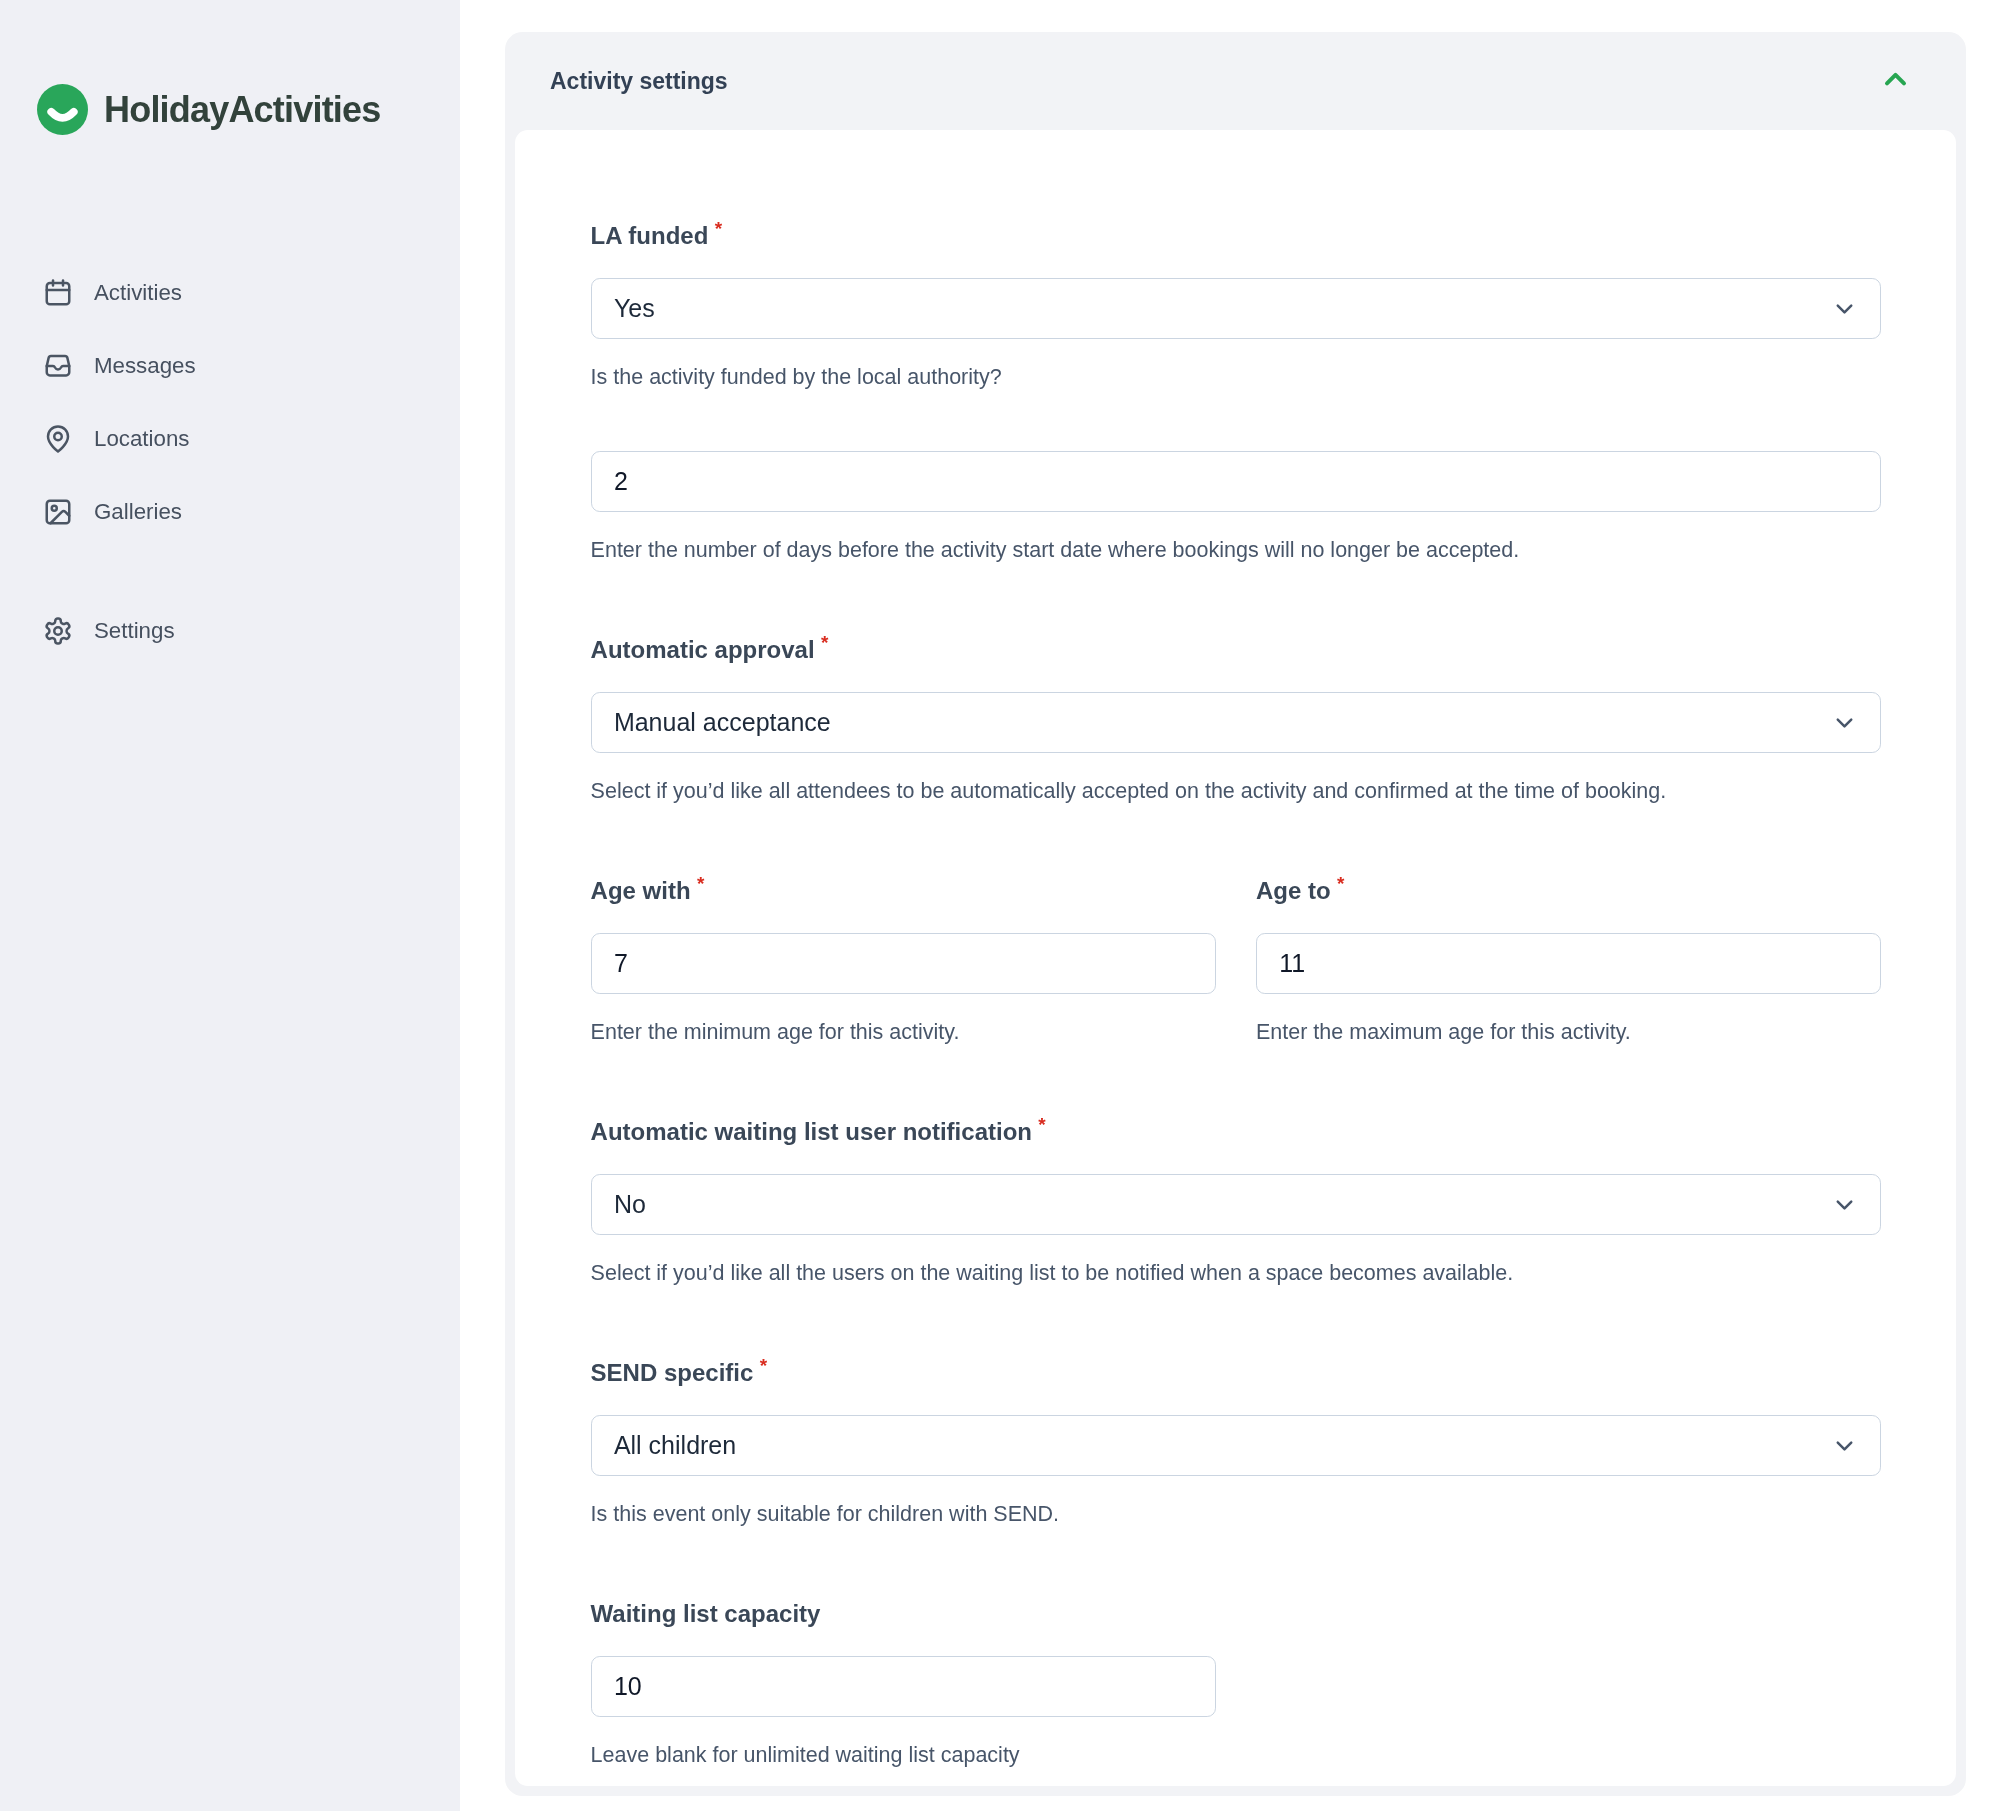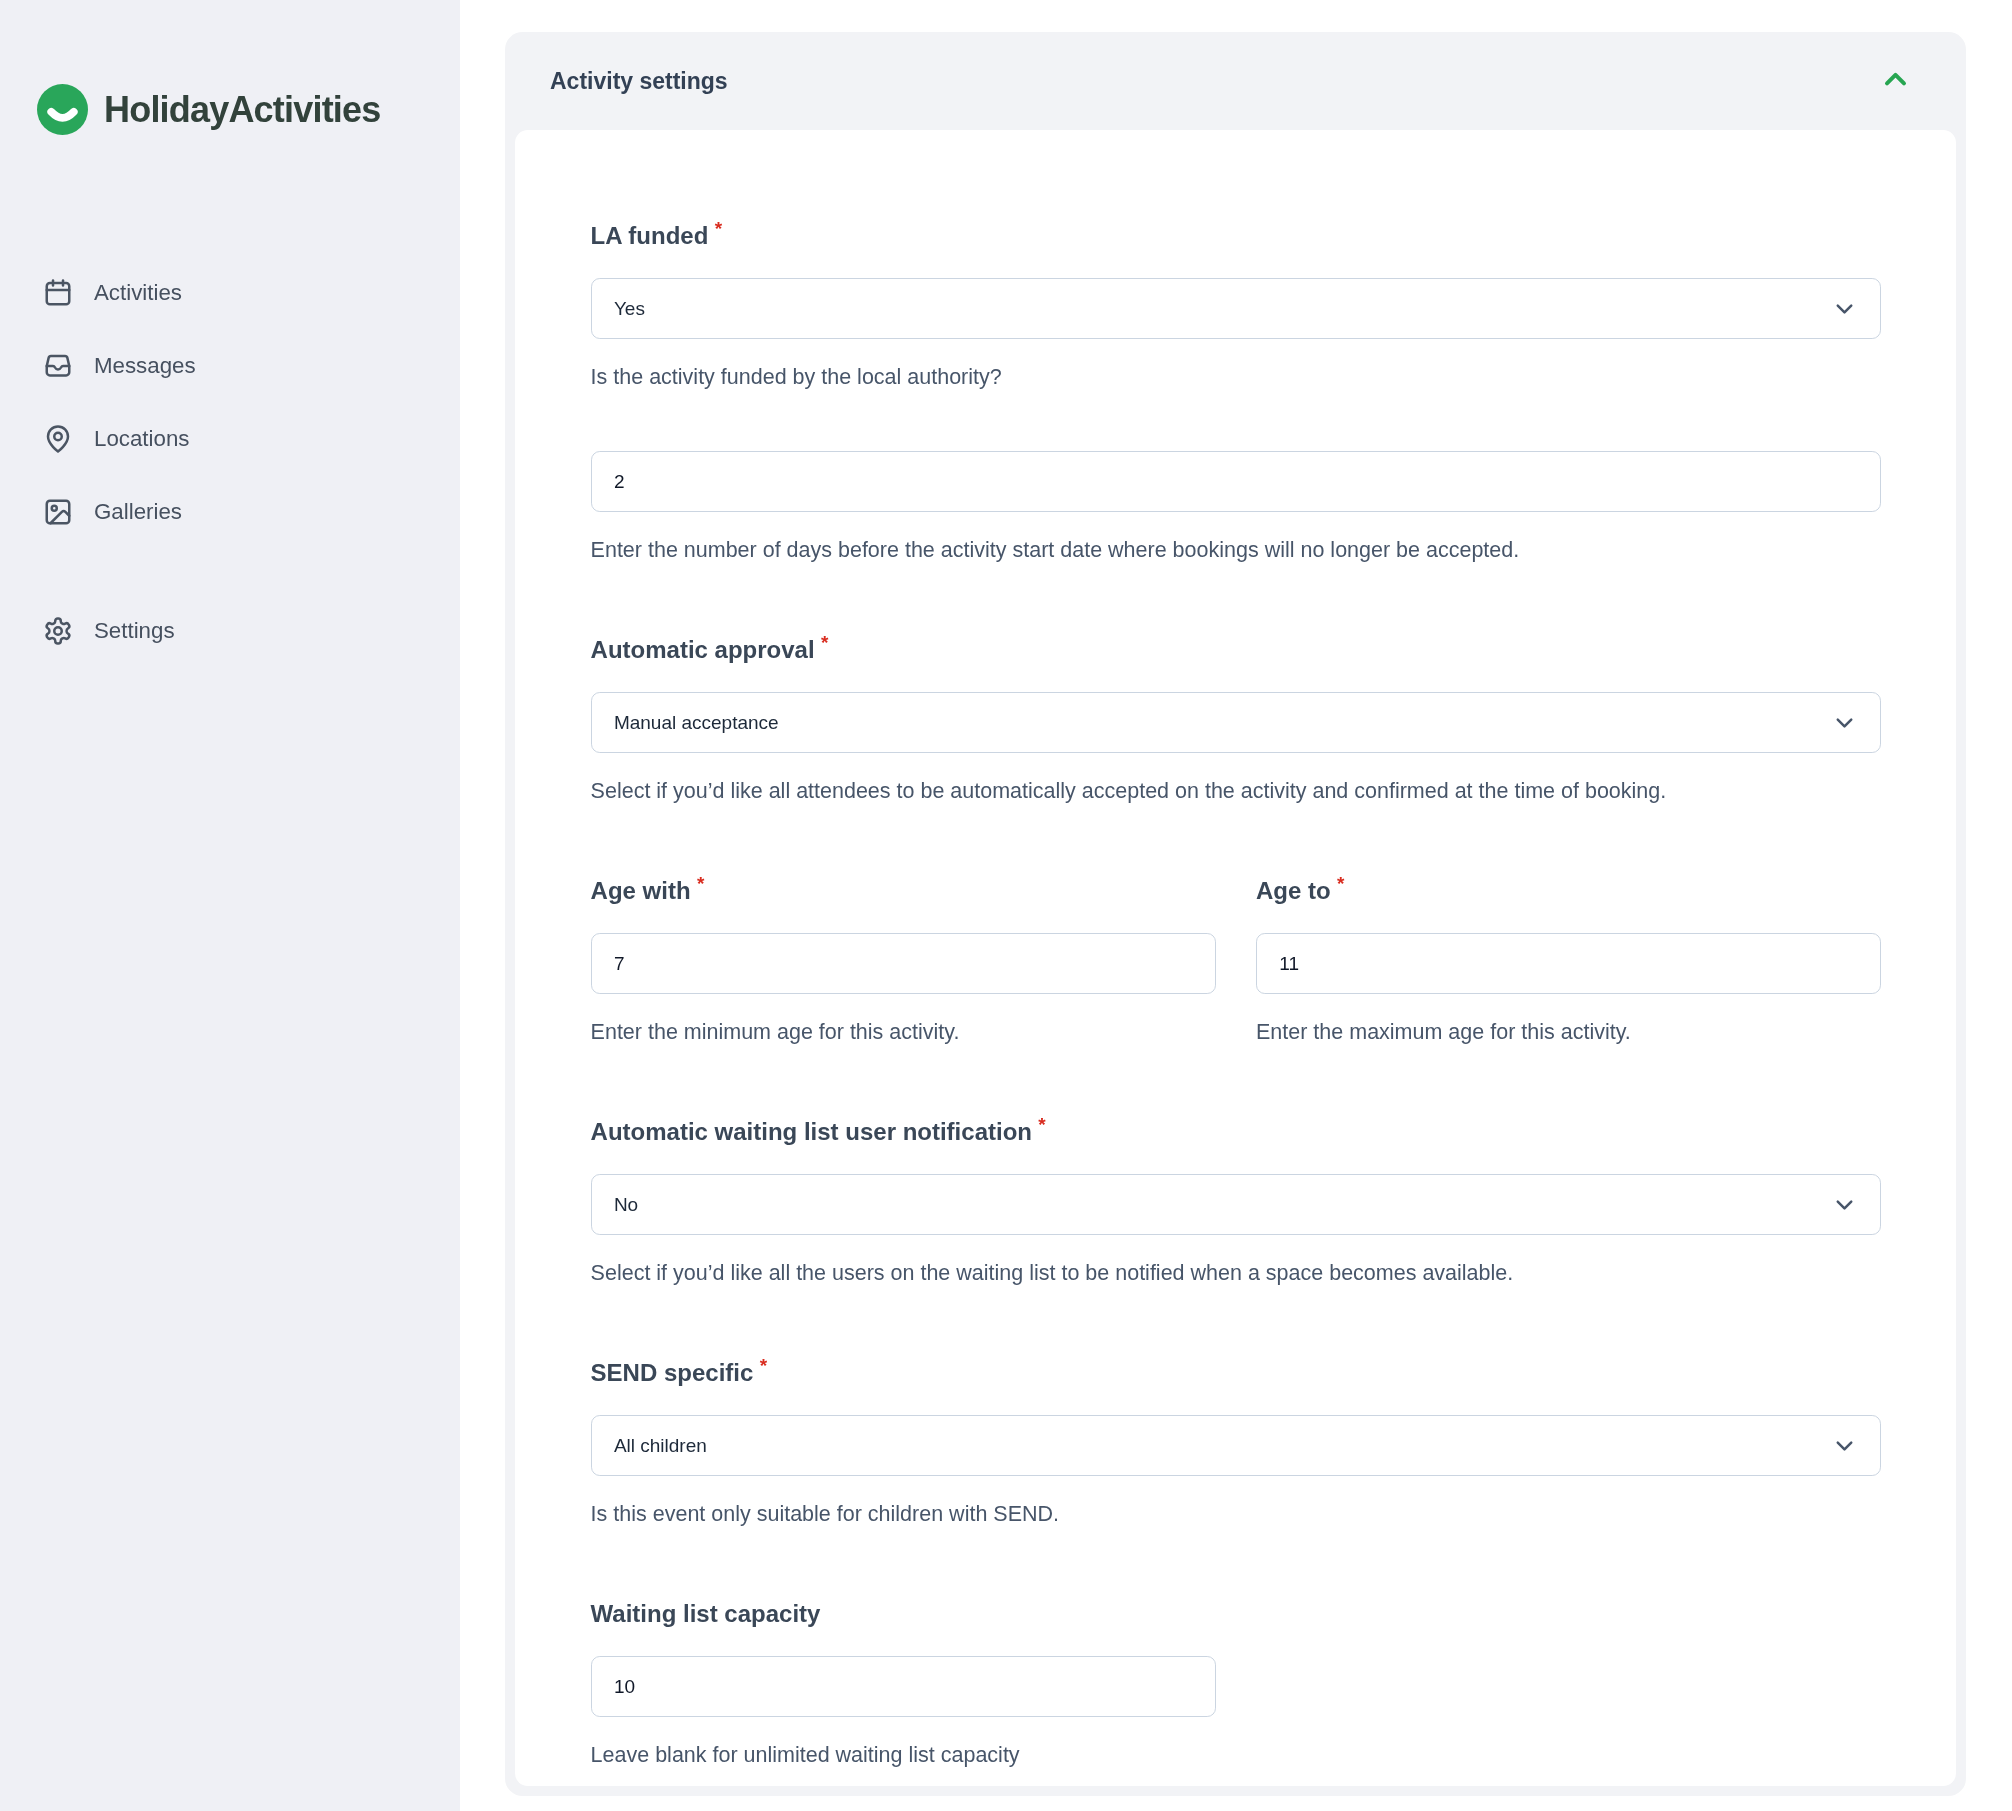--- a/index.html
+++ b/index.html
@@ -65,21 +65,21 @@
   
   .field { margin-bottom:59px; }
   .label-row { font-size:24px; font-weight:700; color:#3A4757; line-height:37px; }
   .req { color:#D92D20; font-size:19px; vertical-align:super; margin-left:6.4px; font-weight:700; }
   .control { margin-top:24px; }
   .select, .text-input {
     width:100%; height:61px;
     background:#ffffff;
     border:1.6px solid #CBD5E1;
     border-radius:8.8px;
-    font-size:19px; color:#1D2939;
+    font-size:25px; color:#1D2939;
     padding:0 22.3px;
     font-family:"Liberation Sans", sans-serif;
   }
   .select { display:flex; align-items:center; justify-content:space-between; cursor:pointer; }
   .select-value { color:#1D2939; }
   .chevron { display:flex; align-items:center; }
   .chevron svg { width:27px; height:27px; fill:none; stroke:#475569; stroke-width:2.2; stroke-linecap:round; stroke-linejoin:round; }
   .text-input { outline:none; color:#101828; }
   .helper { margin-top:24px; font-size:21.5px; color:#475569; line-height:29px; }
 

